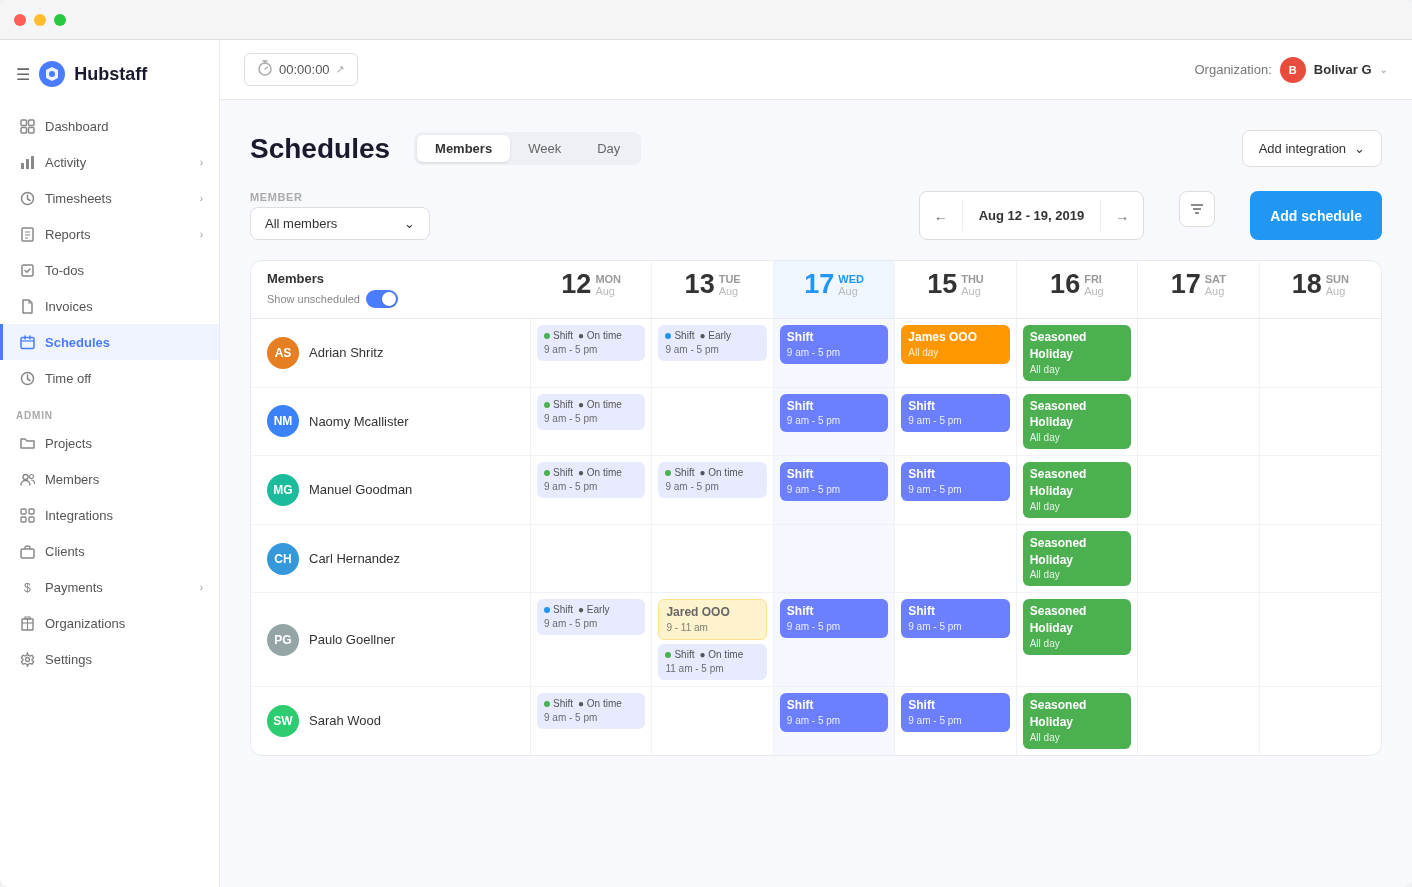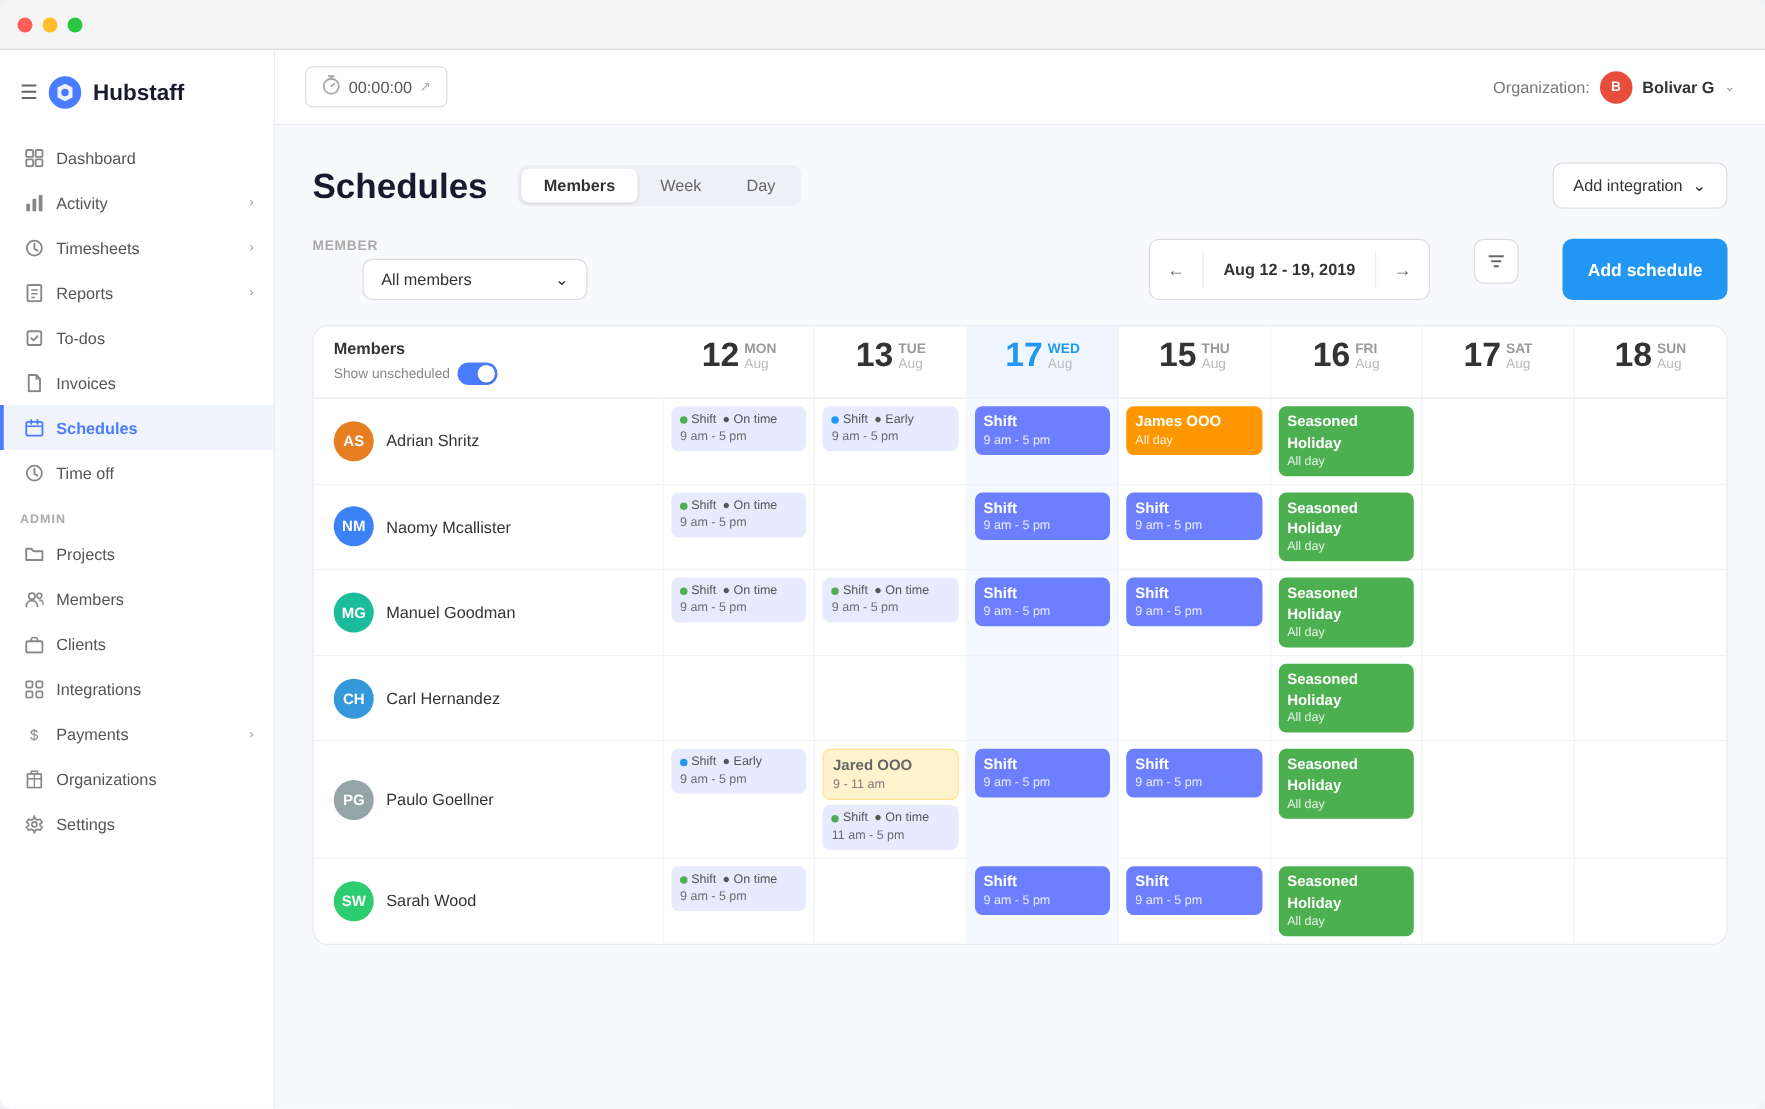--- a/index.html
+++ b/index.html
@@ -44,21 +44,21 @@
 
     .page-header { display: flex; align-items: center; margin-bottom: 24px; }
     .page-title { font-size: 28px; font-weight: 600; color: #1a1a2e; }
     .view-tabs { display: flex; background: #eef0f5; border-radius: 8px; padding: 3px; margin-left: 24px; }
     .view-tab { padding: 6px 18px; border-radius: 6px; cursor: pointer; font-size: 13px; color: #666; }
     .view-tab.active { background: #fff; color: #333; font-weight: 600; box-shadow: 0 1px 3px rgba(0,0,0,0.1); }
     .add-integration-btn { margin-left: auto; display: flex; align-items: center; gap: 8px; border: 1px solid #ddd; border-radius: 8px; padding: 10px 16px; cursor: pointer; font-size: 13px; color: #333; background: #fff; font-weight: 500; }
 
     .controls-row { display: flex; margin-bottom: 20px; gap: 27px; }
     .member-label { font-size: 11px; text-transform: uppercase; color: #aaa; font-weight: 600; margin-right: 4px; letter-spacing: 0.6px; }
-    .member-select { display: flex; align-items: center; justify-content: space-between; border: 1px solid #ddd; border-radius: 8px; padding: 8px 14px; cursor: pointer; font-size: 13px; color: #333; background: #fff; width: 180px; margin-left: 40px; }
+    .member-select { display: flex; align-items: center; justify-content: space-between; border: 1px solid #ddd; border-radius: 8px; padding: 8px 14px; cursor: pointer; font-size: 13px; color: #333; background: #fff; width: 180px; }
     .nav-arrows { margin-left: auto; display: flex; align-items: center; gap: 0; border: 1px solid #ddd; border-radius: 8px; overflow: hidden; background: #fff; }
     .nav-arrow { padding: 8px 14px; cursor: pointer; color: #666; font-size: 14px; border: none; background: transparent; }
     .date-range { padding: 8px 16px; font-size: 13px; font-weight: 600; color: #333; border-left: 1px solid #eee; border-right: 1px solid #eee; }
     .filter-btn { width: 36px; height: 36px; border: 1px solid #ddd; border-radius: 8px; display: flex; align-items: center; justify-content: center; cursor: pointer; background: #fff; color: #666; margin-left: 8px; }
     .add-schedule-btn { background: #2196f3; color: #fff; border: none; border-radius: 8px; padding: 10px 20px; font-size: 14px; font-weight: 600; cursor: pointer; margin-left: 8px; }
 
     
     .schedule-grid { background: #fff; border-radius: 12px; overflow: hidden; border: 1px solid #e8eaf0; }
 
     .grid-header { display: grid; grid-template-columns: 280px repeat(7, 1fr); border-bottom: 1px solid #e8eaf0; }
@@ -227,36 +227,36 @@
               <path d="M1 13 C1 10.2 3 8.5 5.5 8.5 C8 8.5 10 10.2 10 13" stroke="#888" stroke-width="1.4" stroke-linecap="round"></path>
               <circle cx="11.5" cy="4.5" r="2" stroke="#888" stroke-width="1.2"></circle>
               <path d="M11.5 8 C13.2 8 14.5 9.3 14.5 11.5" stroke="#888" stroke-width="1.2" stroke-linecap="round"></path>
             </svg>
         </span>
         <span>Members</span>
       </div>
       <div class="nav-item">
         <span class="nav-icon">
           <svg width="15" height="15" viewBox="0 0 15 15" fill="none">
-              <rect x="1" y="5" width="13" height="9" rx="1.5" stroke="#888" stroke-width="1.5"></rect>
-              <path d="M5 5 V3.5 C5 2.5 5.7 2 7.5 2 C9.3 2 10 2.5 10 3.5 V5" stroke="#888" stroke-width="1.3"></path>
-            </svg>
-        </span>
-        <span>Clients</span>
-      </div>
-      <div class="nav-item">
-        <span class="nav-icon">
-          <svg width="15" height="15" viewBox="0 0 15 15" fill="none">
               <rect x="1" y="1" width="5" height="5" rx="1" stroke="#888" stroke-width="1.4"></rect>
               <rect x="9" y="1" width="5" height="5" rx="1" stroke="#888" stroke-width="1.4"></rect>
               <rect x="1" y="9" width="5" height="5" rx="1" stroke="#888" stroke-width="1.4"></rect>
               <rect x="9" y="9" width="5" height="5" rx="1" stroke="#888" stroke-width="1.4"></rect>
             </svg>
         </span>
         <span>Integrations</span>
+      </div>
+      <div class="nav-item">
+        <span class="nav-icon">
+          <svg width="15" height="15" viewBox="0 0 15 15" fill="none">
+              <rect x="1" y="5" width="13" height="9" rx="1.5" stroke="#888" stroke-width="1.5"></rect>
+              <path d="M5 5 V3.5 C5 2.5 5.7 2 7.5 2 C9.3 2 10 2.5 10 3.5 V5" stroke="#888" stroke-width="1.3"></path>
+            </svg>
+        </span>
+        <span>Clients</span>
       </div>
       <div class="nav-item">
         <span class="nav-icon">
           <svg width="15" height="15" viewBox="0 0 15 15" fill="none">
               <text x="4" y="12" font-size="12" fill="#888">$</text>
             </svg>
         </span>
         <span>Payments</span>
         <span class="nav-chevron">›</span>
       </div>

